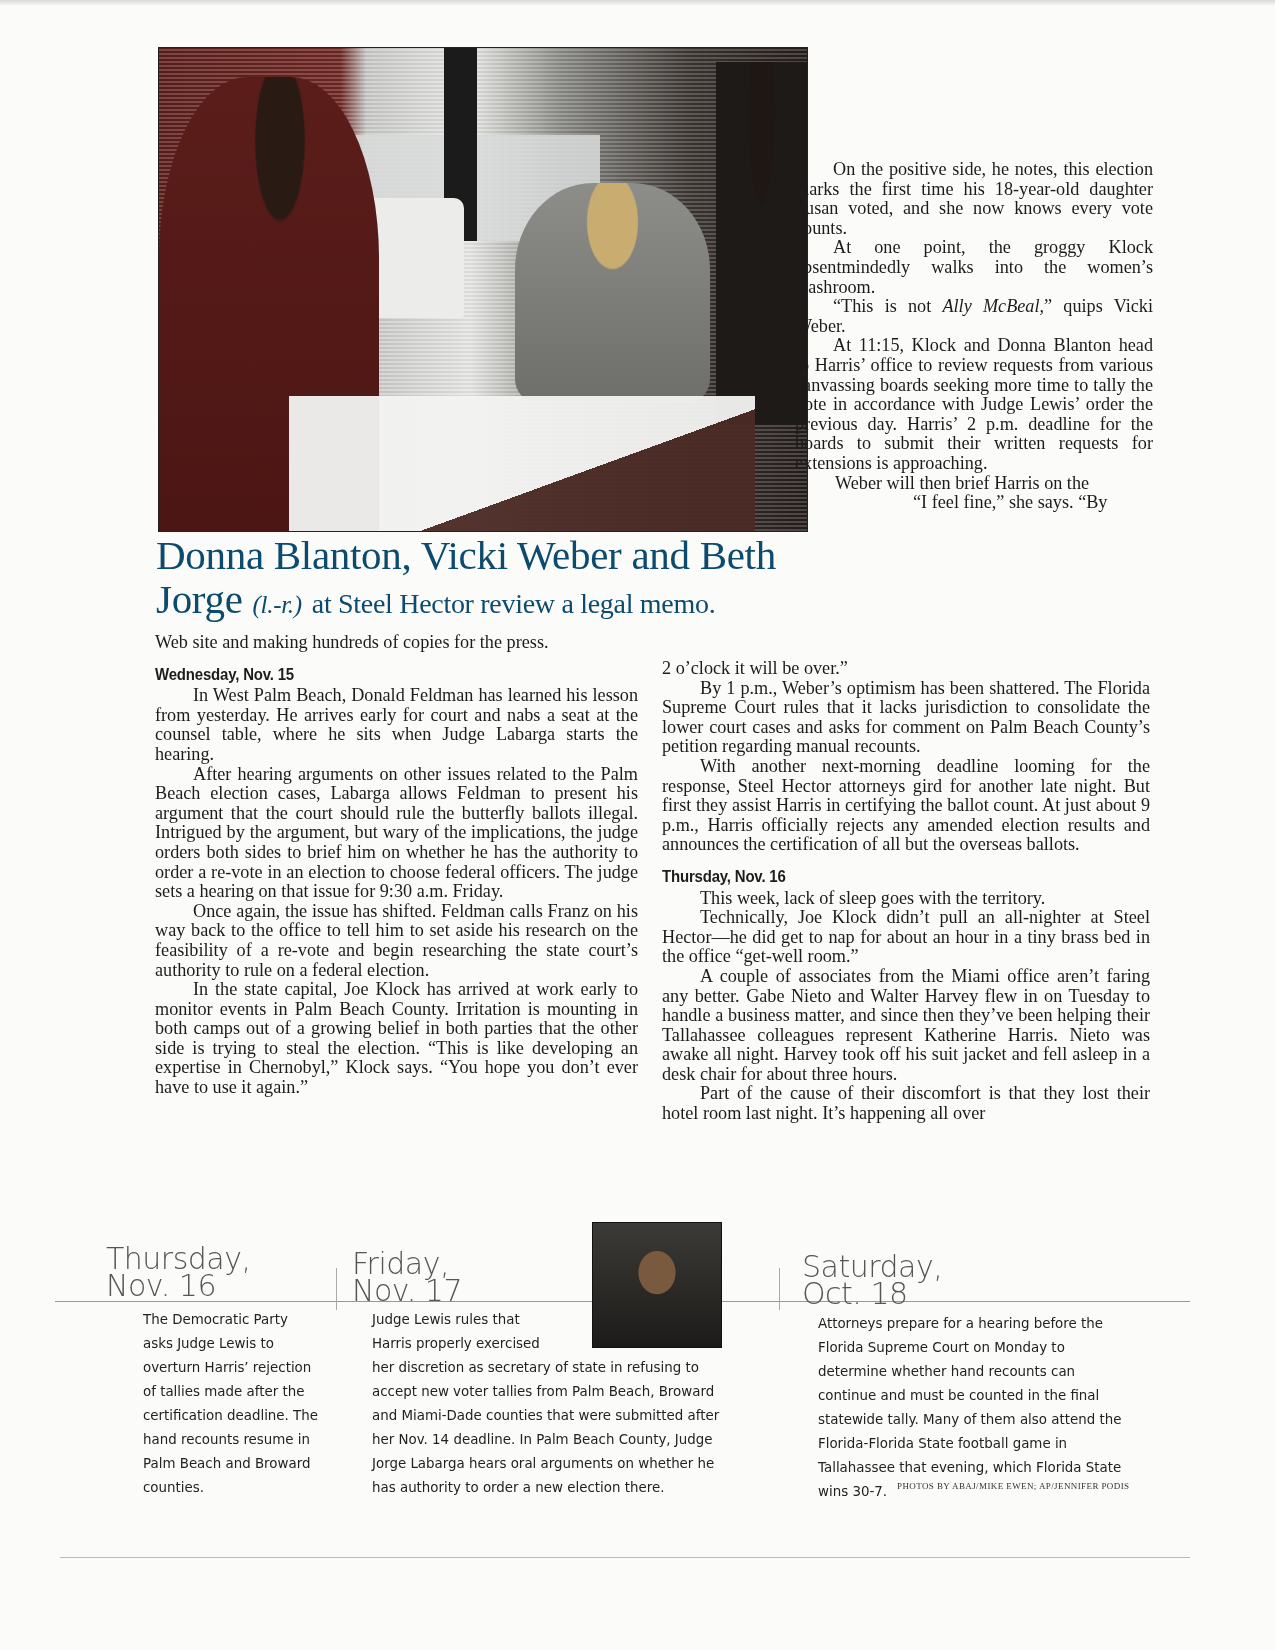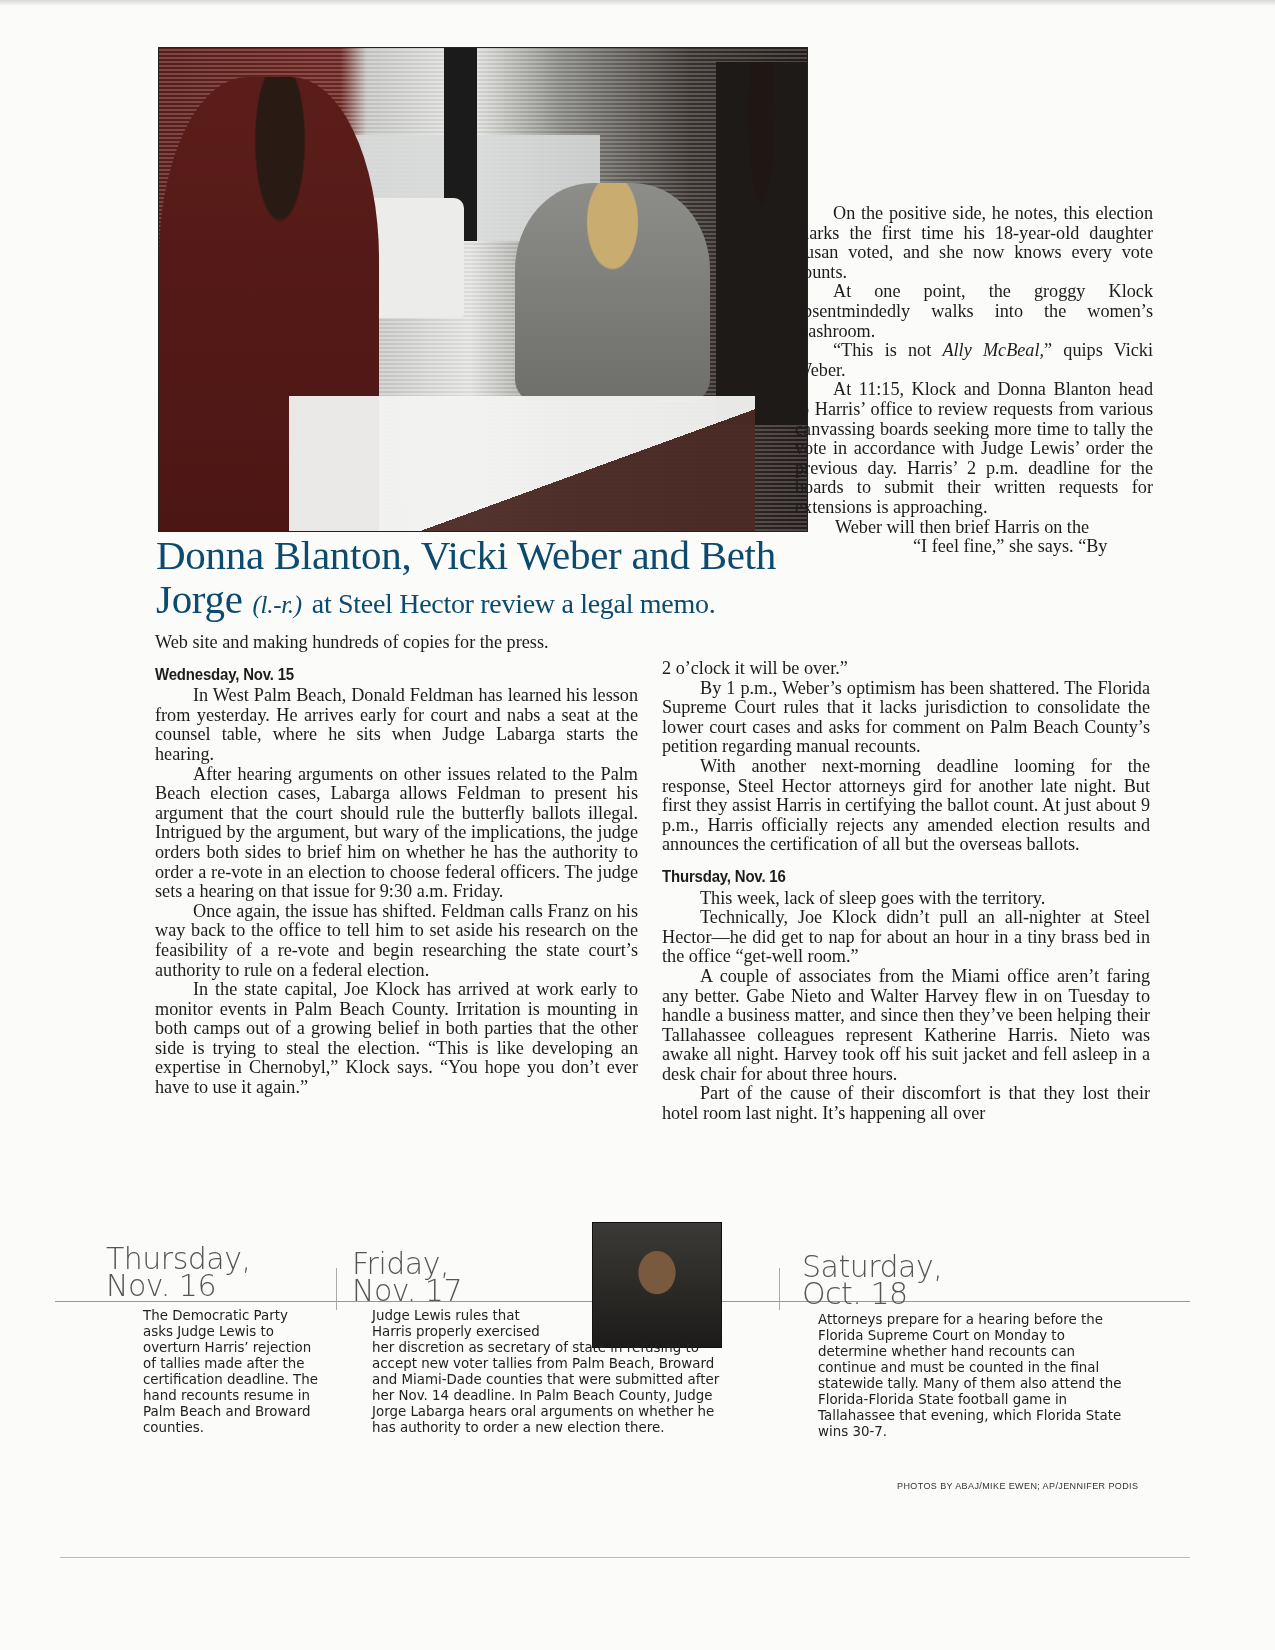--- a/index.html
+++ b/index.html
@@ -33,43 +33,43 @@
   .caption .small { font-size: 25px; font-style: italic; }
   .caption .rest { font-size: 28px; }
 
   .col { position: absolute; font-size: 18.2px; line-height: 19.6px; text-align: justify; }
   .col p { margin: 0; text-indent: 38px; }
   .col p.noindent { text-indent: 0; }
   .col h3 {
     margin: 12px 0 2px 0; font-family: "Liberation Sans", "DejaVu Sans", sans-serif;
     font-weight: bold; font-size: 17px; letter-spacing: -0.2px; transform: scaleX(0.88); transform-origin: left;
   }
-  .right-top { left: 795px; top: 160px; width: 358px; margin-top: 44px; }
+  .right-top { left: 795px; top: 160px; width: 358px; }
   .right-top p.wrap { text-indent: 0; padding-left: 43px; }
   .left-col { left: 155px; top: 633px; width: 483px; }
   .mid-col { left: 662px; top: 650px; width: 488px; margin-top: 9px; }
 
   .timeline { position: absolute; left: 0; top: 1230px; width: 1275px; height: 300px; font-family: "DejaVu Sans", "Liberation Sans", sans-serif; }
   .tl-rule { position: absolute; left: 55px; top: 71px; width: 1135px; height: 1px; background: #999; }
   .tl-day { position: absolute; color: #555; font-weight: 300; font-size: 30px; line-height: 27px; letter-spacing: -0.5px; }
-  .tl-text { position: absolute; font-size: 13.4px; line-height: 16px; color: #222; }
+  .tl-text { position: absolute; font-size: 13.4px; line-height: 24px; color: #222; }
   .tl-tick { position: absolute; width: 1px; background: #aaa; }
   .day1 { left: 106px; top: 15px; }
   .day2 { left: 352px; top: 20px; }
   .day3 { left: 802px; top: 23px; }
   .text1 { left: 143px; top: 78px; width: 175px; }
   .text2 { left: 372px; top: 78px; width: 370px; }
   .text3 { left: 818px; top: 82px; width: 310px; }
   .text2 .narrow { display: block; width: 190px; }
   .inset-photo {
     position: absolute; left: 592px; top: -8px; width: 128px; height: 124px;
     background: radial-gradient(ellipse at 50% 40%, #7a5a3e 0 20%, transparent 21%), linear-gradient(#3c3a36, #1d1b19);
     border: 1px solid #111;
   }
-  .credit { position: absolute; left: 897px; top: 1481px; font-family: Liberation Sans, sans-serif; font-size: 9px; letter-spacing: 0.4px; color: #333; }
+  .credit { position: absolute; left: 897px; top: 1481px; font-family: Liberation Serif, serif; font-size: 9px; letter-spacing: 0.4px; color: #333; }
   .bottom-rule { position: absolute; left: 60px; top: 1557px; width: 1130px; height: 1px; background: #bbb; }
 </style>
 </head>
 <body>
 
 <div class="top-edge"></div>
 
 <div class="photo">
   <div class="window"></div>
   <div class="pillar"></div>

